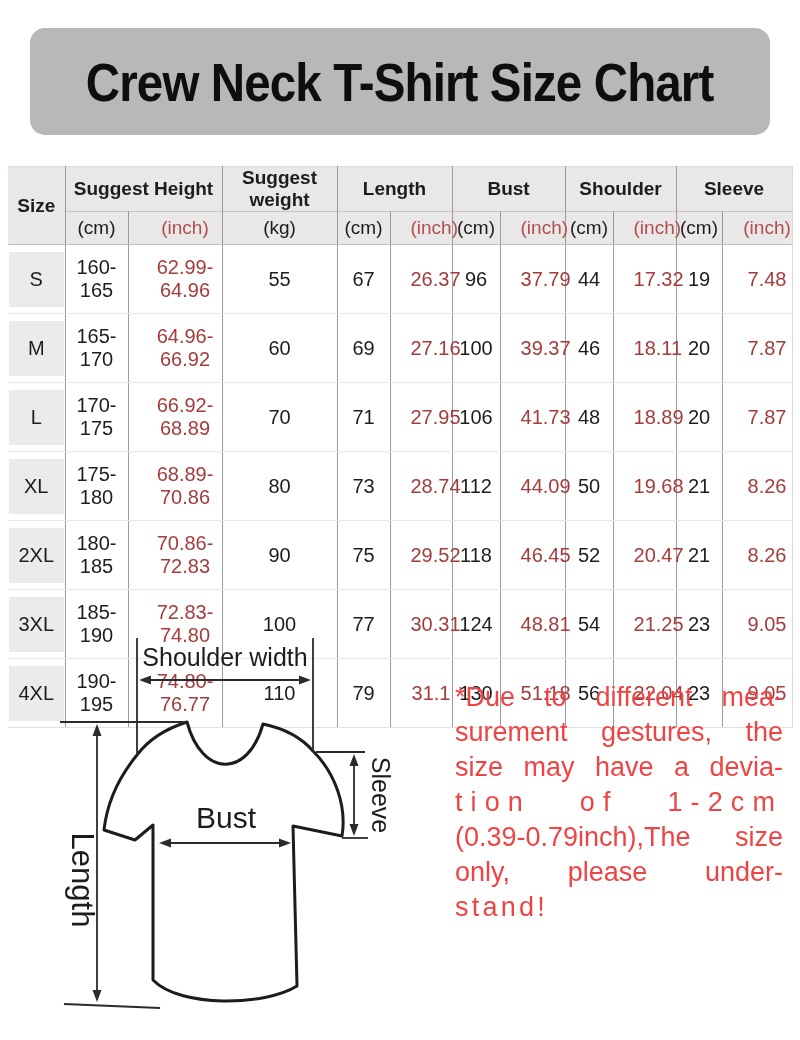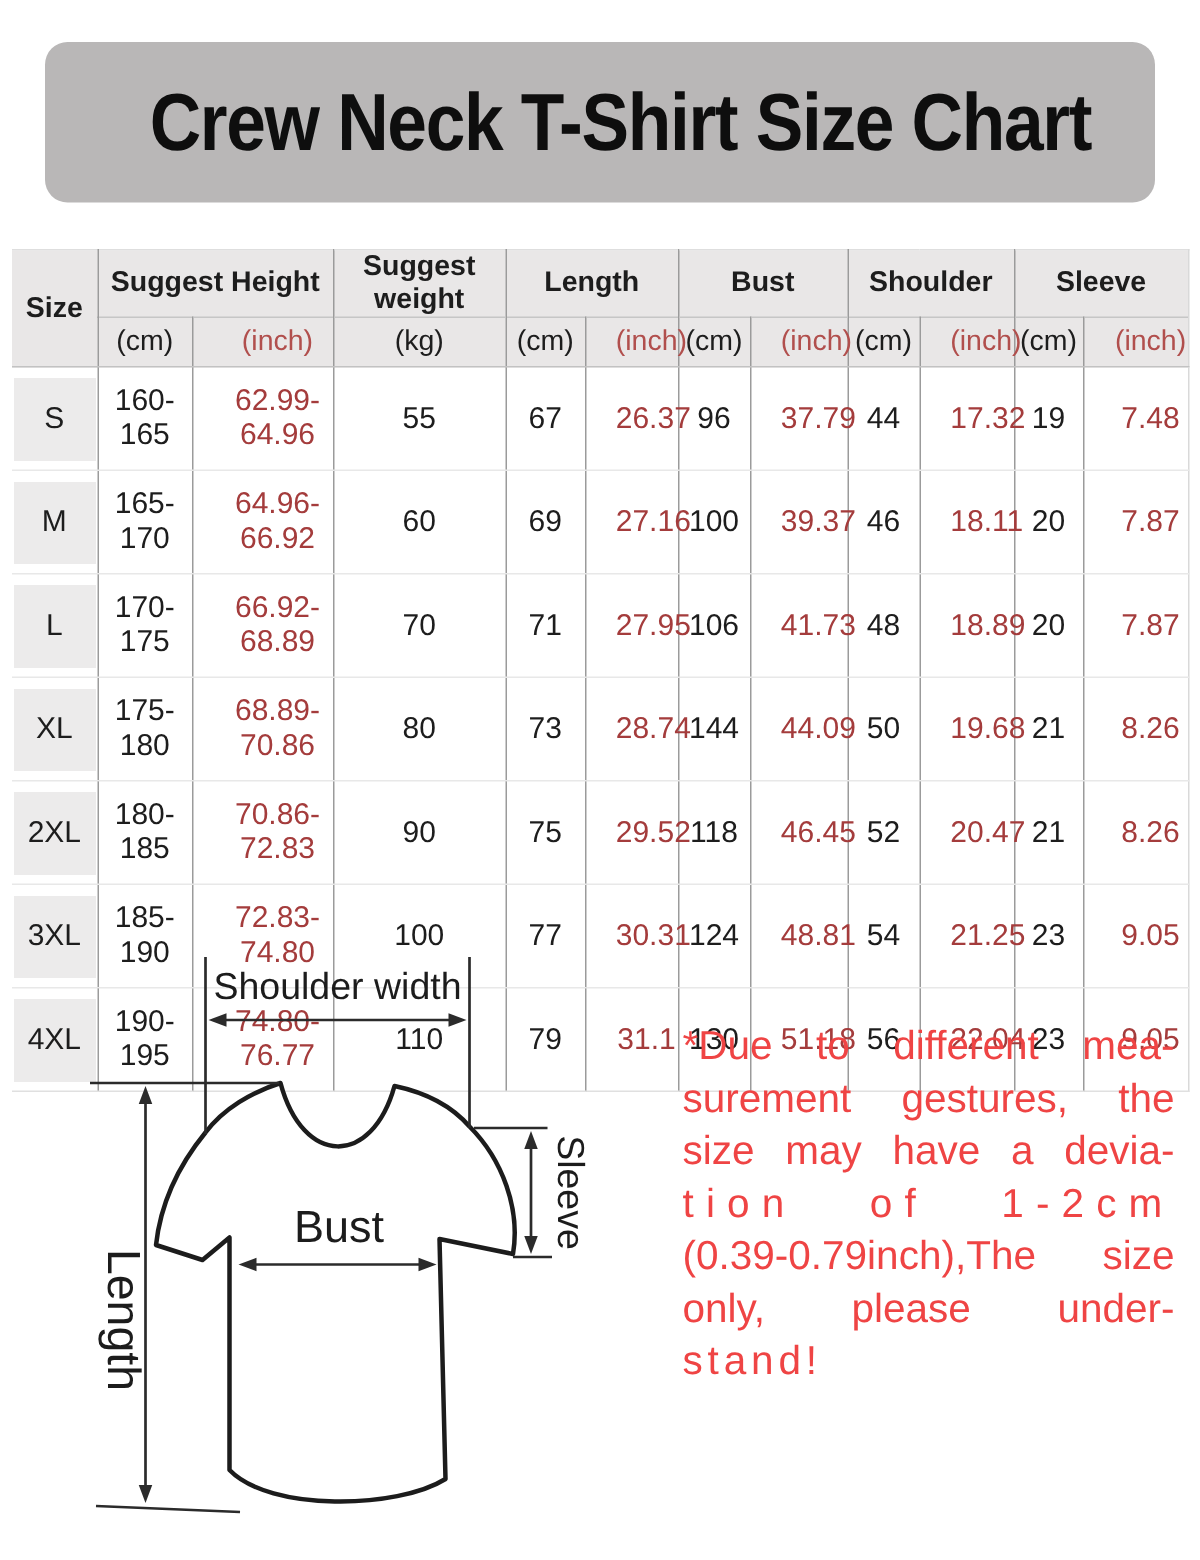--- a/index.html
+++ b/index.html
@@ -5,21 +5,21 @@
   html,body { margin:0; padding:0; background:#ffffff; }
   .page {
     position:relative; width:800px; height:1040px; background:#ffffff;
     font-family:"Liberation Sans", sans-serif; color:#1d1d1d; overflow:hidden;
   }
 
   
   .banner {
     position:absolute; left:30px; top:28px; width:740px; height:107px;
     background:#b9b7b7; border-radius:15px;
-    display:flex; align-items:center; justify-content:flex-end;
+    display:flex; align-items:center; justify-content:center;
   }
   .banner-text {
     display:inline-block; font-size:54px; font-weight:700; color:#0e0e0e;
     letter-spacing:-1px; white-space:nowrap; transform:scaleX(0.88);
   }
 
   
   table.size-table {
     position:absolute; left:8px; top:166px; width:784px;
     border-collapse:collapse; table-layout:fixed;
@@ -146,21 +146,21 @@
           <td>20</td>
           <td class="red">7.87</td>
         </tr>
         <tr>
           <td class="size-cell">XL</td>
           <td>175-180</td>
           <td class="red">68.89-70.86</td>
           <td>80</td>
           <td>73</td>
           <td class="red">28.74</td>
-          <td>144</td>
+          <td>112</td>
           <td class="red">44.09</td>
           <td>50</td>
           <td class="red">19.68</td>
           <td>21</td>
           <td class="red">8.26</td>
         </tr>
         <tr>
           <td class="size-cell">2XL</td>
           <td>180-185</td>
           <td class="red">70.86-72.83</td>

